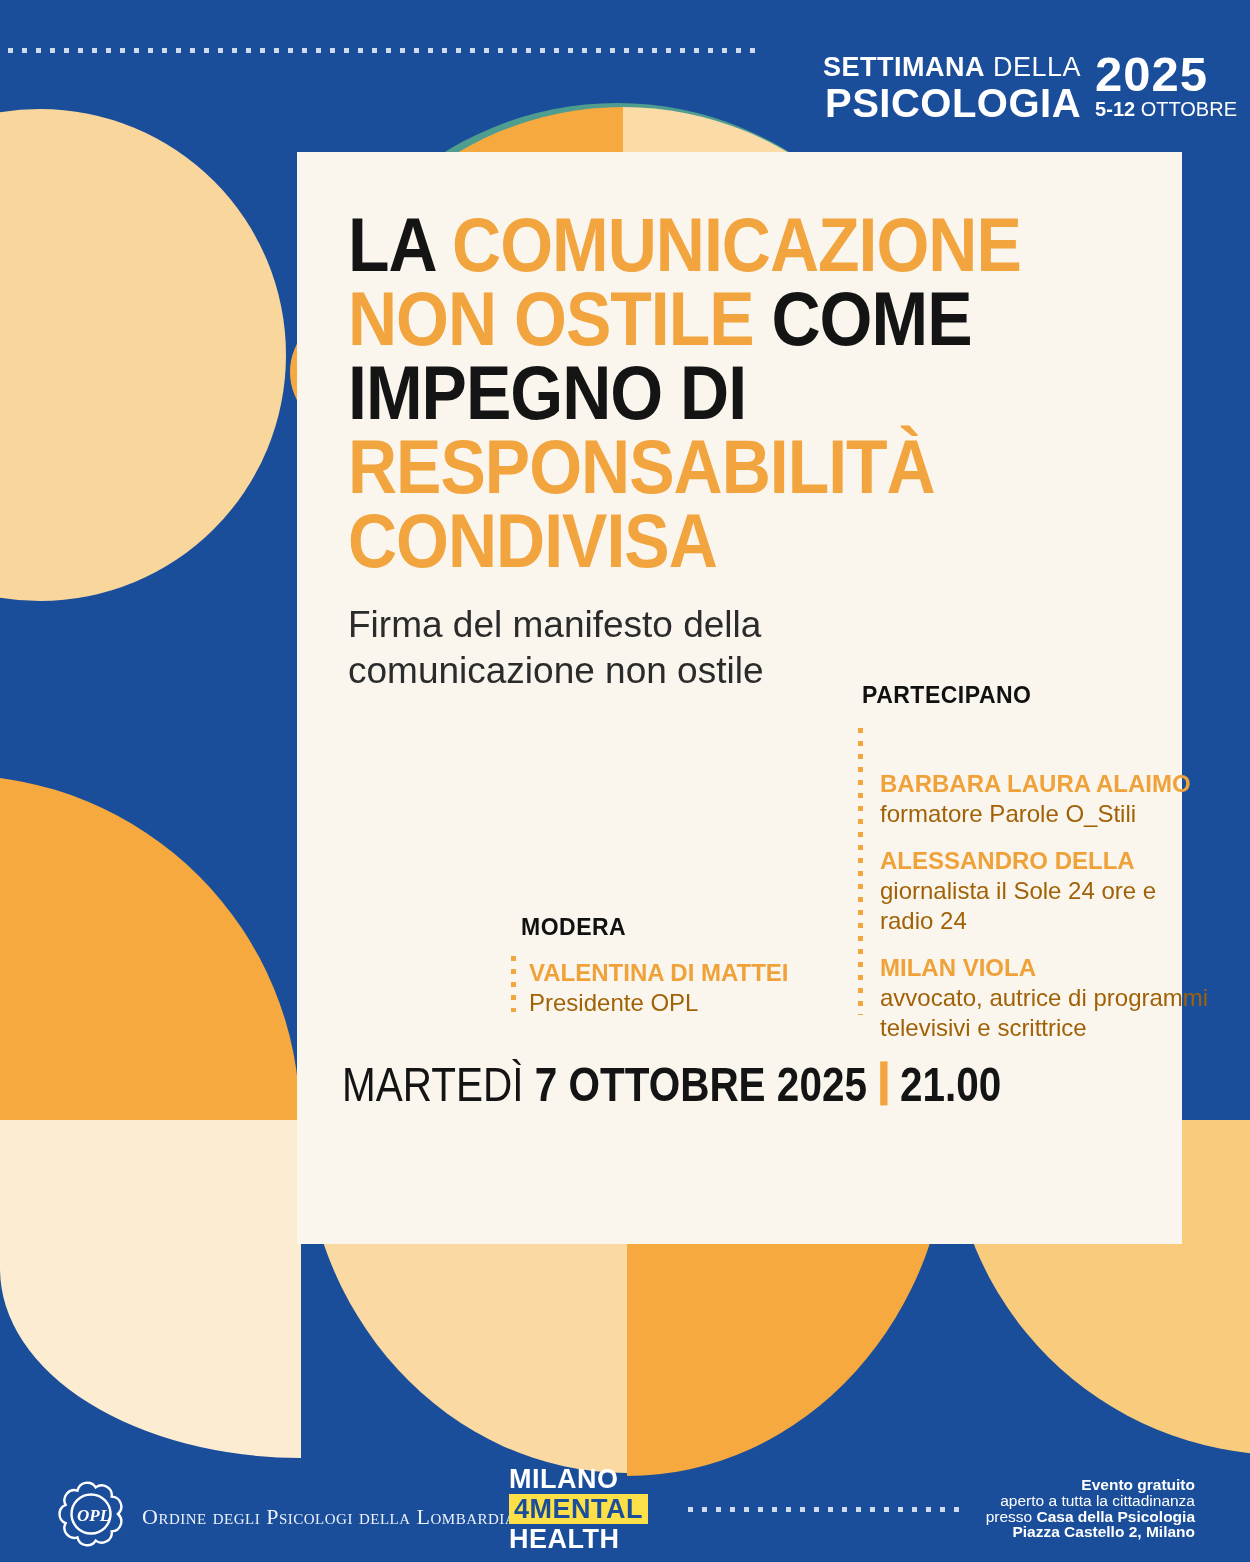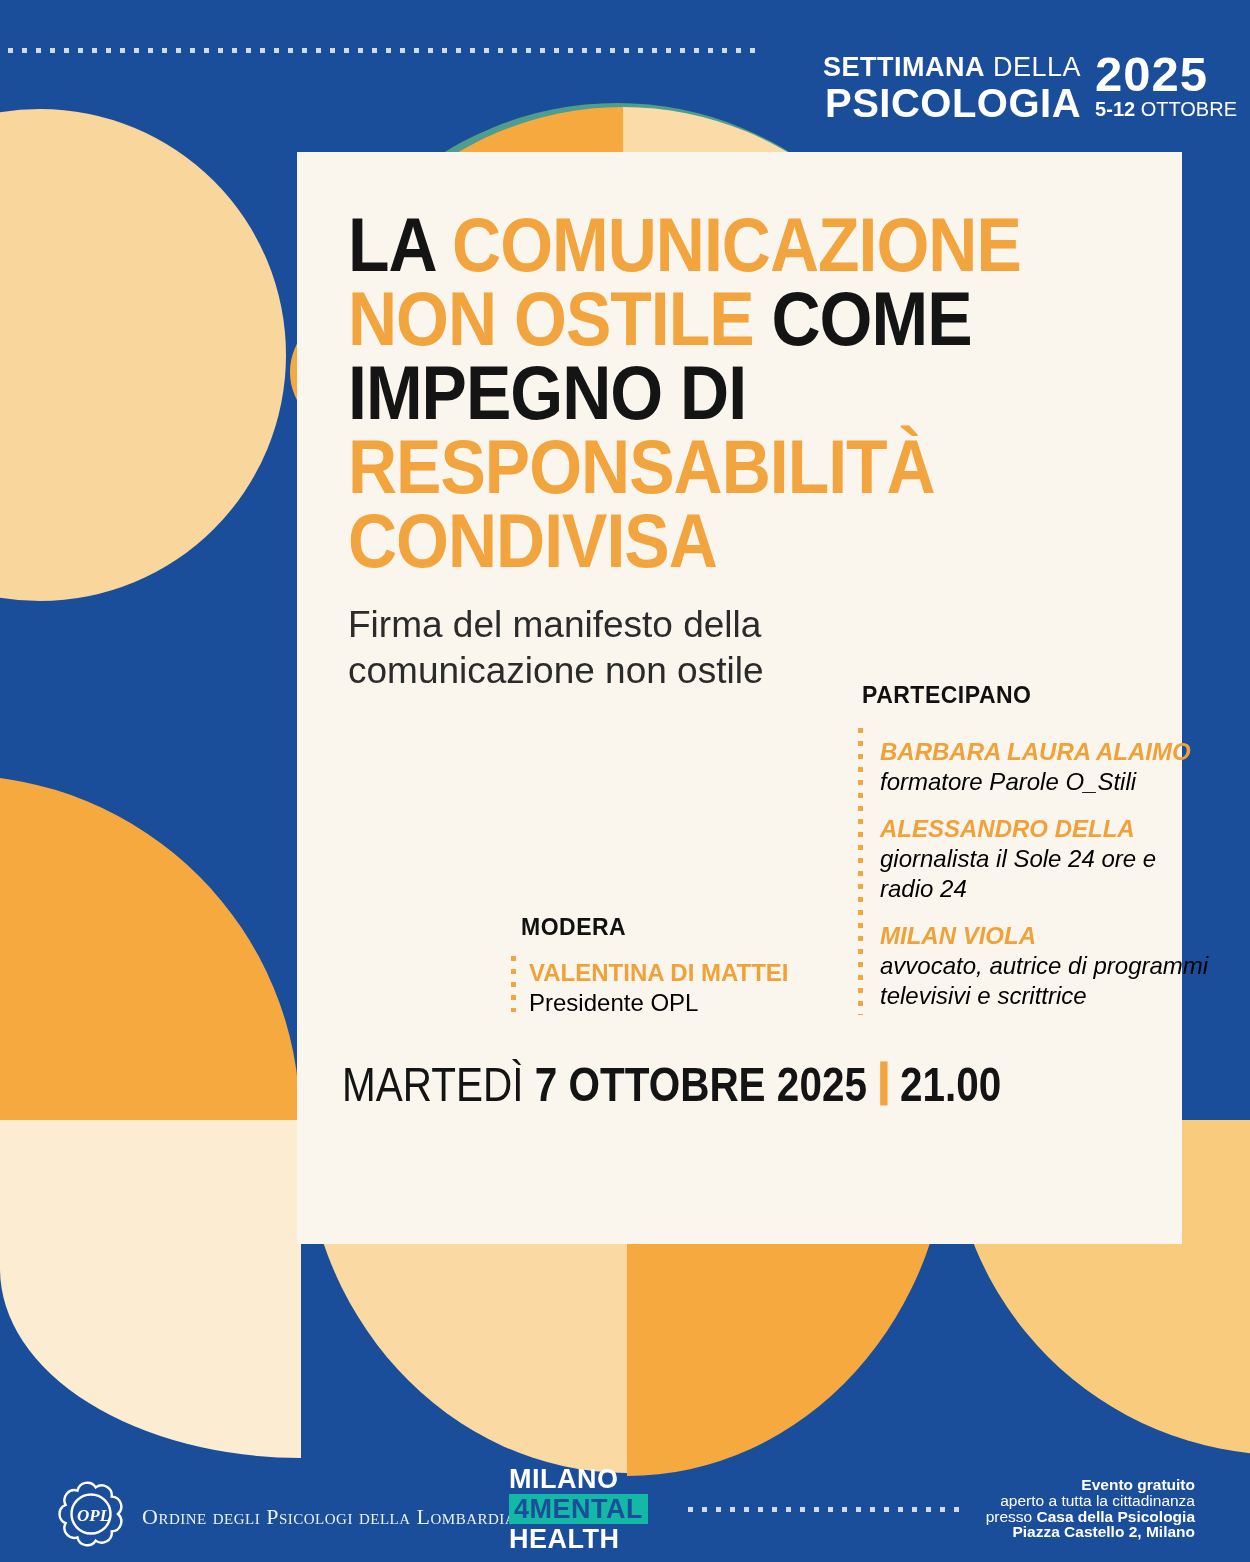--- a/index.html
+++ b/index.html
@@ -51,38 +51,38 @@
   .dark{color:#141414;}
   .accent{color:#f2a43f;}
   .subtitle{position:absolute;left:51px;top:450px;width:440px;font-size:37px;line-height:46px;
             color:#2b2b2b;font-weight:400;}
   .sec-head{position:absolute;font-size:23px;font-weight:700;color:#111;letter-spacing:.5px;}
   .part-head{left:565px;top:530px;}
   .mod-head{left:224px;top:762px;}
   .dots-v{position:absolute;width:5px;background-image:repeating-linear-gradient(180deg,#f3a63e 0 5px,transparent 5px 13px);}
   .part-line{left:561px;top:576px;height:287px;}
   .mod-line{left:214px;top:804px;height:56px;}
-  .people{position:absolute;left:583px;top:585px;width:330px;font-style:italic;}
+  .people{position:absolute;left:583px;top:617px;width:330px;}
   .person{margin-bottom:17px;}
   .p-name{font-size:24px;line-height:30px;font-weight:700;color:#f0a23a;white-space:nowrap;}
-  .p-role{font-size:24px;line-height:30px;color:#000000;}
+  .p-role{font-size:24px;line-height:30px;color:#a16207;}
   .mod-entry{position:absolute;left:232px;top:806px;width:330px;}
   .datebar{position:absolute;left:45px;top:905px;font-size:44px;color:#141414;white-space:nowrap;
            transform:scale(.92,1.1);transform-origin:left top;}
   .datebar b{font-weight:700;}
   .datebar .day{font-weight:400;}
   .bar{display:inline-block;width:8px;height:40px;background:#f2a43f;margin:0 14px;vertical-align:-4px;}
 
   
   .opl-logo{left:52px;top:1475px;z-index:30;}
   .opl-name{left:142px;top:1504px;z-index:30;font-family:"Liberation Serif",serif;
             font-variant:small-caps;font-size:22px;letter-spacing:.5px;color:#edf2fa;}
   .m4mh{left:509px;top:1464px;z-index:30;color:#fff;font-weight:700;font-size:27px;
         line-height:30px;letter-spacing:.5px;}
-  .m4mh .chip{background:#14b8a6;color:#1a4d9a;padding:0 5px;display:inline-block;}
+  .m4mh .chip{background:#fde047;color:#1a4d9a;padding:0 5px;display:inline-block;}
   .foot-dots{left:688px;top:1507px;width:278px;z-index:30;}
   .evento{right:55px;top:1477px;z-index:30;text-align:right;color:#fff;
           font-size:15.5px;line-height:15.8px;}
   .evento b{font-weight:700;}
 </style>
 </head>
 <body>
 
 <div class="poster">
 

